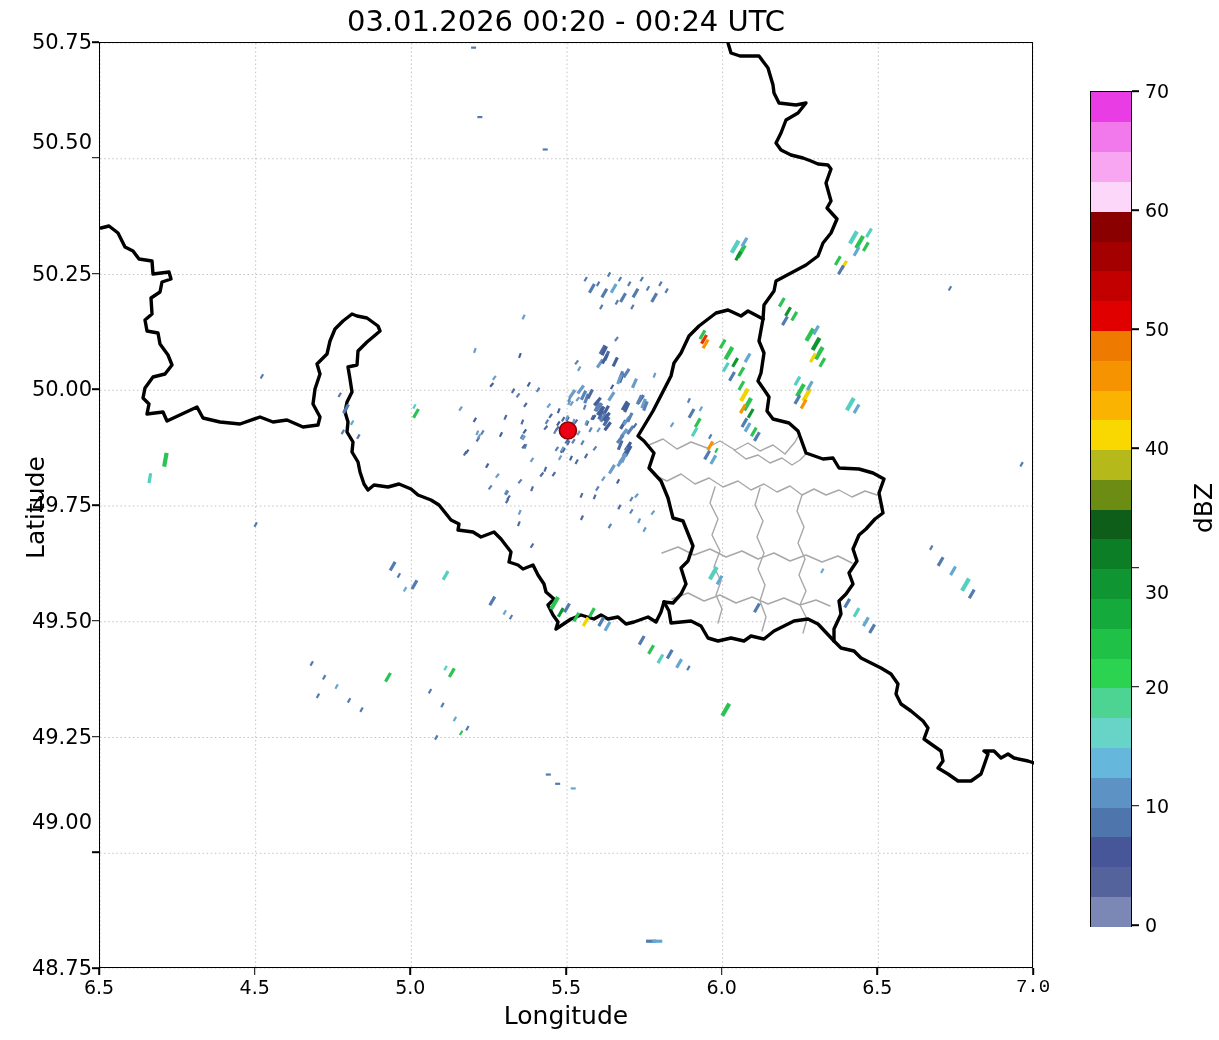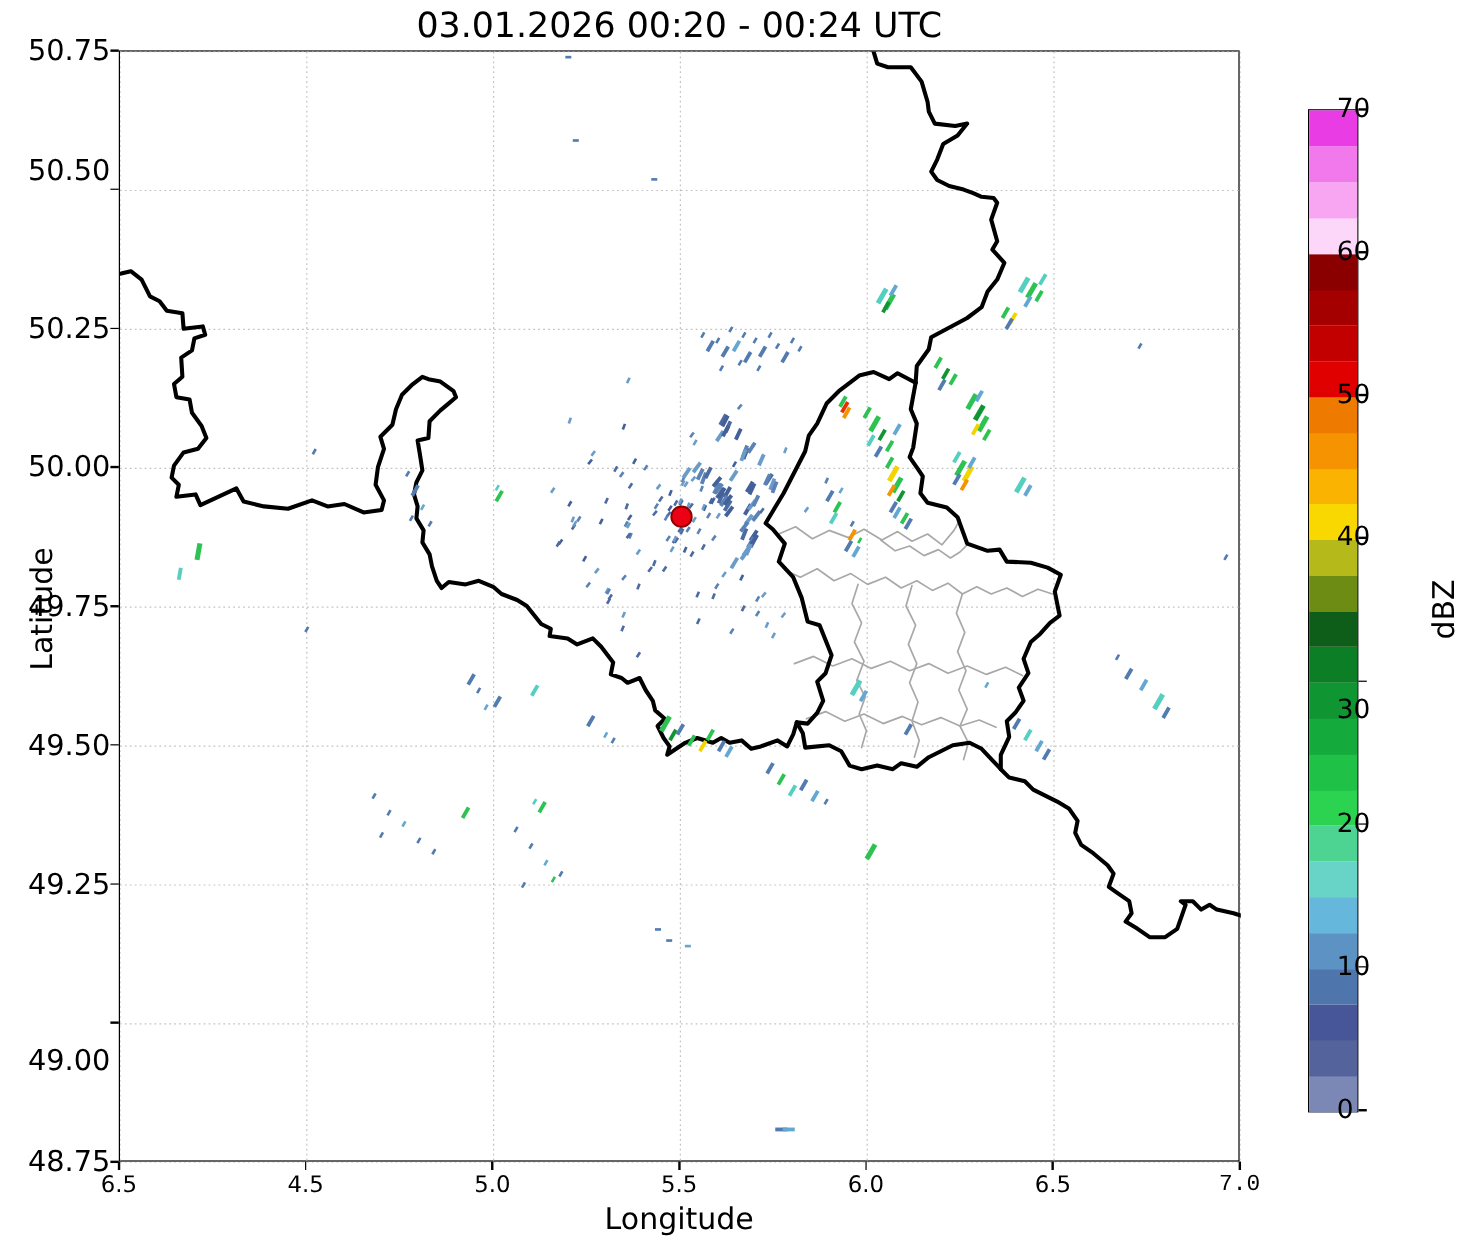--- a/index.html
+++ b/index.html
@@ -6,31 +6,31 @@
   .fig{position:relative;width:1219px;height:1040px;background:#ffffff;
        font-family:"DejaVu Sans","Liberation Sans",sans-serif;color:#000;overflow:hidden;}
   .title{position:absolute;left:99px;top:4px;width:934px;text-align:center;
          font-size:29px;font-weight:400;letter-spacing:0px;}
   .plot{position:absolute;left:99px;top:42px;width:934px;height:926px;
         border:1.8px solid #000;box-sizing:border-box;background:#fff;}
   .plot svg{position:absolute;left:0;top:0;}
   .infobox{position:absolute;left:8px;top:6px;background:#fff;border:1.3px solid #2b2b2b;
            padding:4px 9px 6px 9px;font-size:16px;line-height:1.38;z-index:5;}
   .xticklab{position:absolute;transform:translateX(-50%);font-size:19px;top:976px;}
-  .yticklab{position:absolute;transform:translateY(-50%);font-size:24px;right:1127px;text-align:right;white-space:nowrap;}
+  .yticklab{position:absolute;transform:translateY(-50%);font-size:21px;right:1127px;text-align:right;white-space:nowrap;}
   .xtickmark{position:absolute;width:1.6px;height:7px;background:#000;top:968px;transform:translateX(-50%);}
   .ytickmark{position:absolute;height:1.6px;width:7px;background:#000;left:92px;transform:translateY(-50%);}
   .xlabel{position:absolute;left:99px;top:1001px;width:934px;text-align:center;font-size:25px;}
   .ylabel{position:absolute;left:-45px;top:493px;width:160px;text-align:center;font-size:25px;
           transform:rotate(-90deg);transform-origin:center;}
   .cbar{position:absolute;left:1090px;top:91px;width:40px;height:834px;
         border:1.2px solid #000;box-sizing:content-box;}
   .cbar .seg{position:absolute;left:0;width:100%;}
   .cbtick{position:absolute;left:1132px;height:1.6px;width:7px;background:#000;transform:translateY(-50%);}
-  .cbticklab{position:absolute;left:1114px;font-size:22px;transform:translateY(-50%);}
+  .cbticklab{position:absolute;left:1145px;font-size:19px;transform:translateY(-50%);}
   .cblabel{position:absolute;left:1186px;top:91px;height:834px;width:34px;
            display:flex;align-items:center;justify-content:center;font-size:25px;
            writing-mode:vertical-rl;transform:rotate(180deg);}
 </style>
 </head>
 <body>
 
 <div class="fig">
   <div class="title">03.01.2026 00:20 - 00:24 UTC</div>
 
@@ -383,21 +383,21 @@
       <div class="xticklab" style="left: 721.667px;">6.0</div>
       <div class="xtickmark" style="left: 877.333px;"></div>
       <div class="xticklab" style="left: 877.333px;">6.5</div>
       <div class="xtickmark" style="left: 1033px;"></div>
       <div class="xticklab" style="left: 1033px; font-family: Liberation Mono, monospace;">7.0</div>
     </div>
   <div id="yticks">
       <div class="ytickmark" style="top: 968px;"></div>
       <div class="yticklab" style="top: 968px;">48.75</div>
       <div class="ytickmark" style="top: 852.25px;"></div>
-      <div class="yticklab" style="top: 884px;">49.00</div>
+      <div class="yticklab" style="top: 822px;">49.00</div>
       <div class="ytickmark" style="top: 736.5px;"></div>
       <div class="yticklab" style="top: 736.5px;">49.25</div>
       <div class="ytickmark" style="top: 620.75px;"></div>
       <div class="yticklab" style="top: 620.75px;">49.50</div>
       <div class="ytickmark" style="top: 505px;"></div>
       <div class="yticklab" style="top: 505px; text-align: center;">49.75</div>
       <div class="ytickmark" style="top: 389.25px;"></div>
       <div class="yticklab" style="top: 389.25px;">50.00</div>
       <div class="ytickmark" style="top: 273.5px;"></div>
       <div class="yticklab" style="top: 273.5px;">50.25</div>

